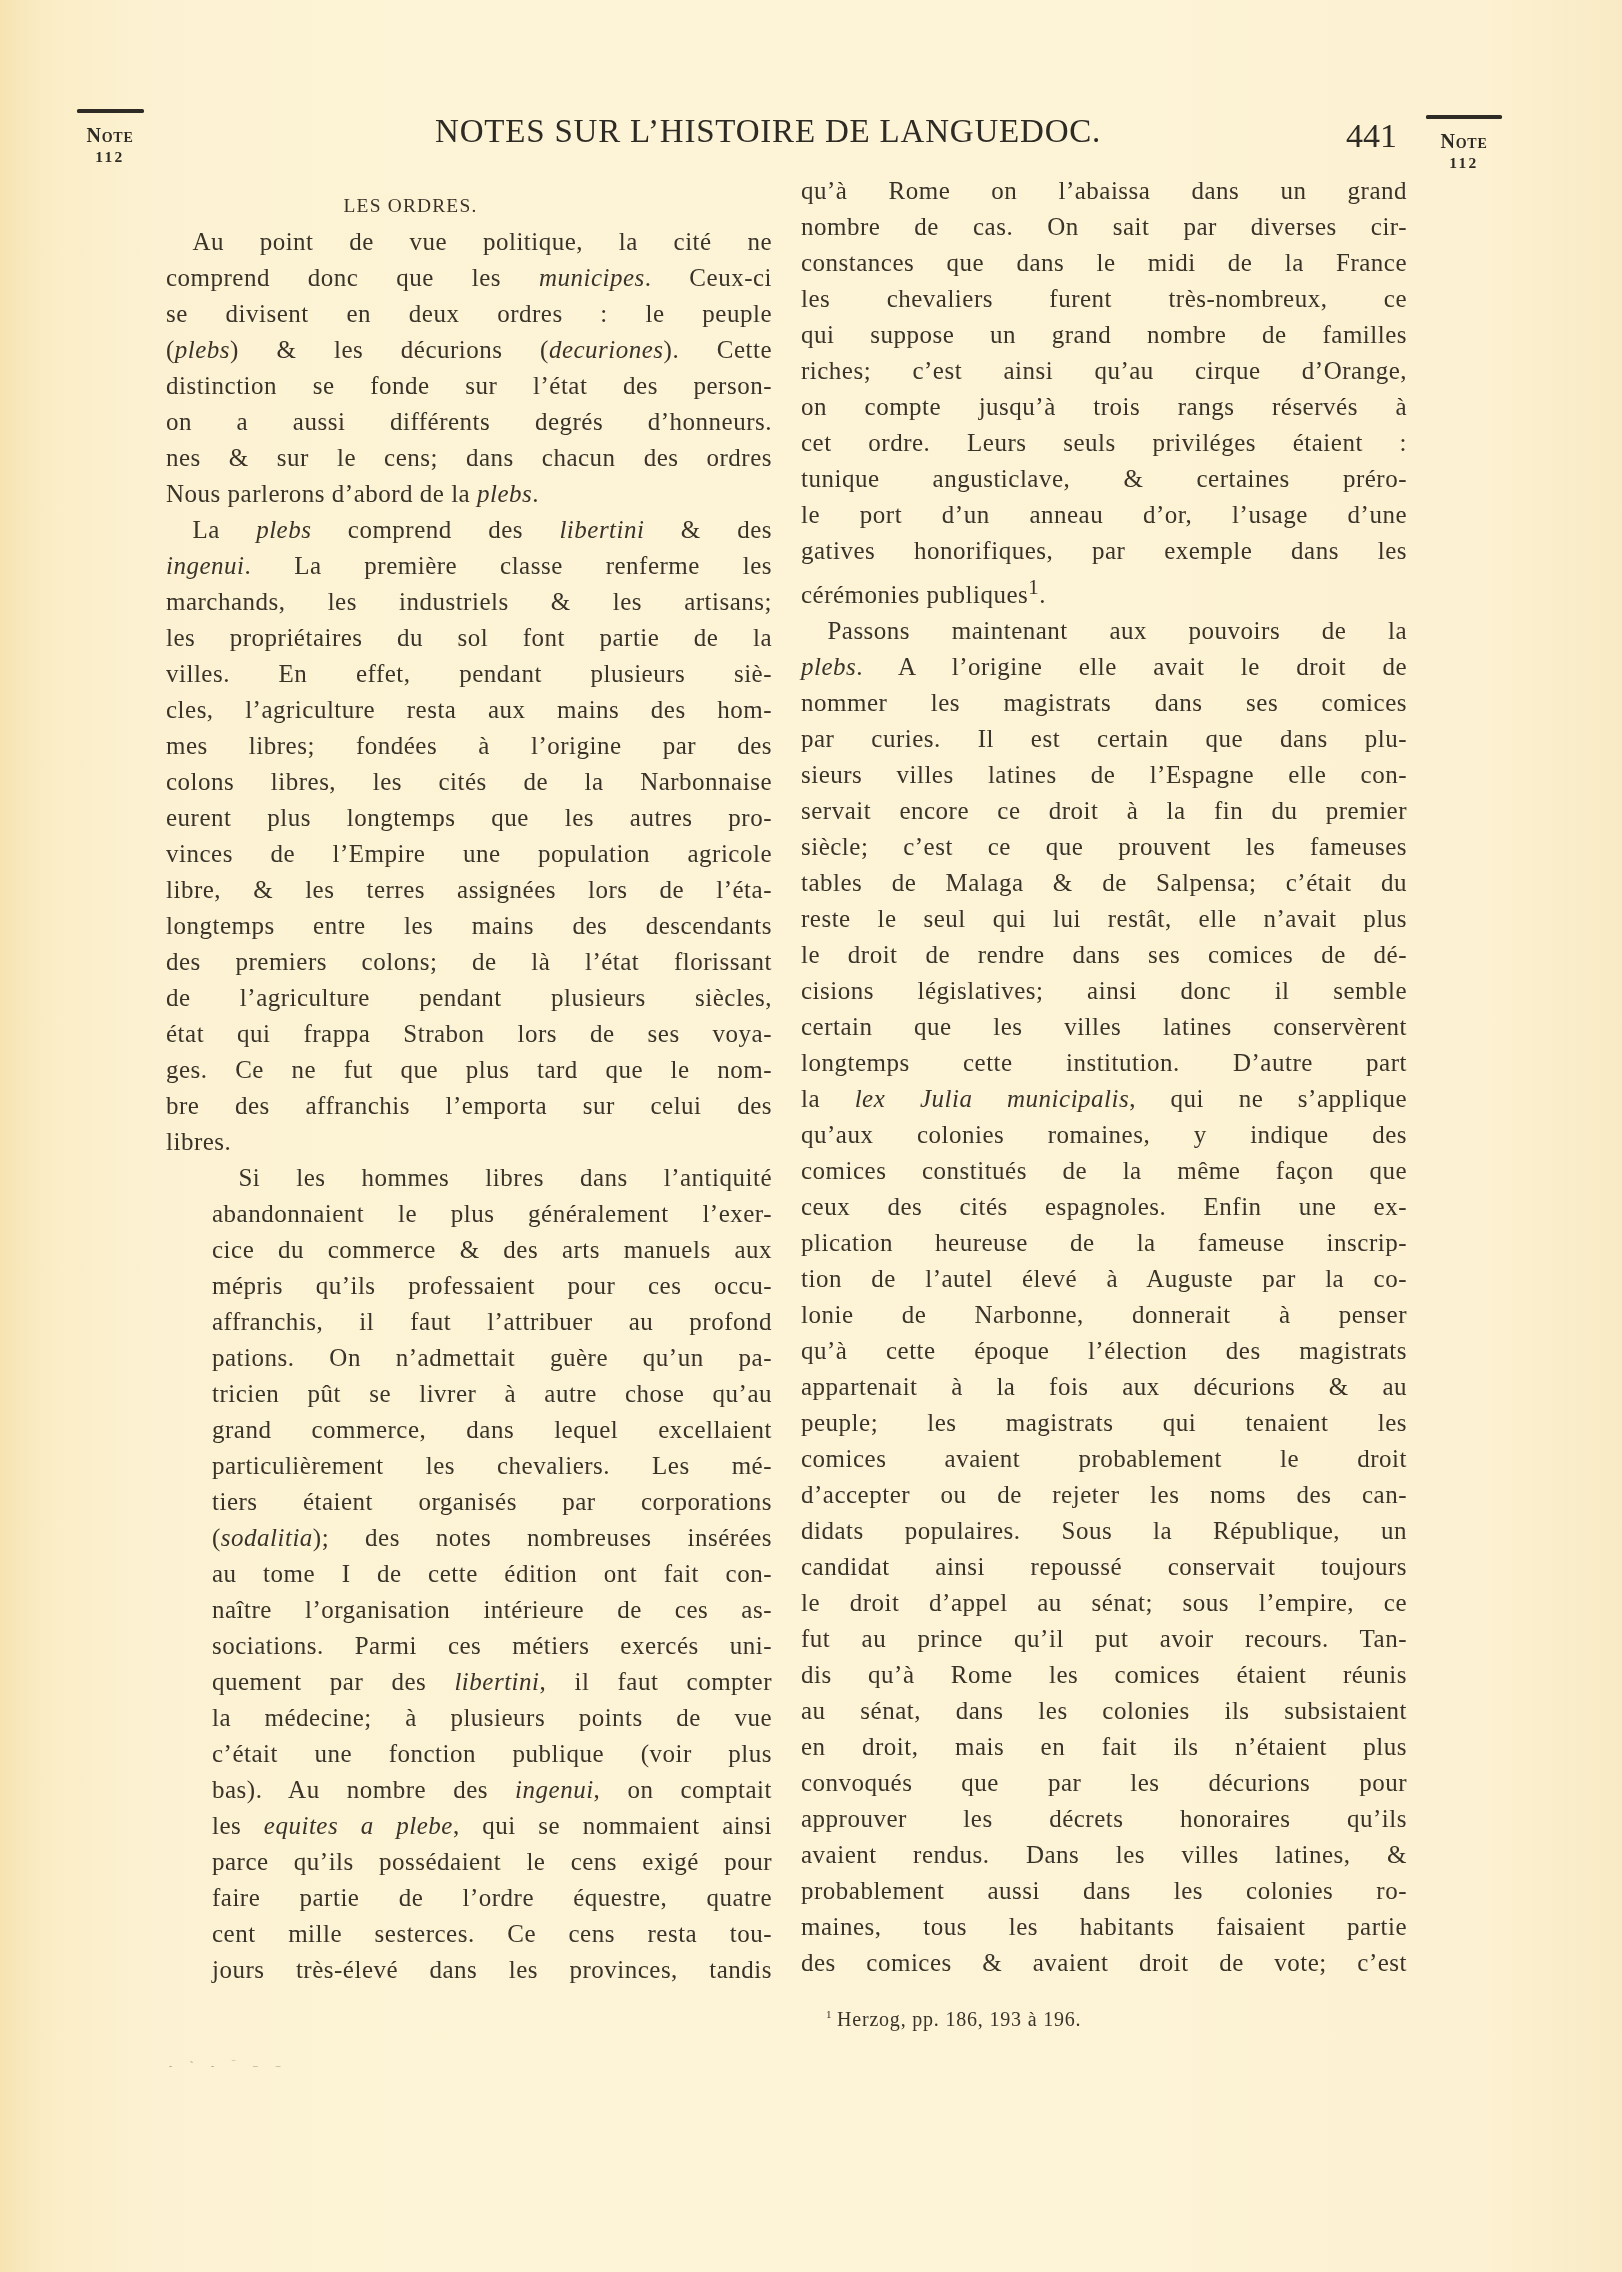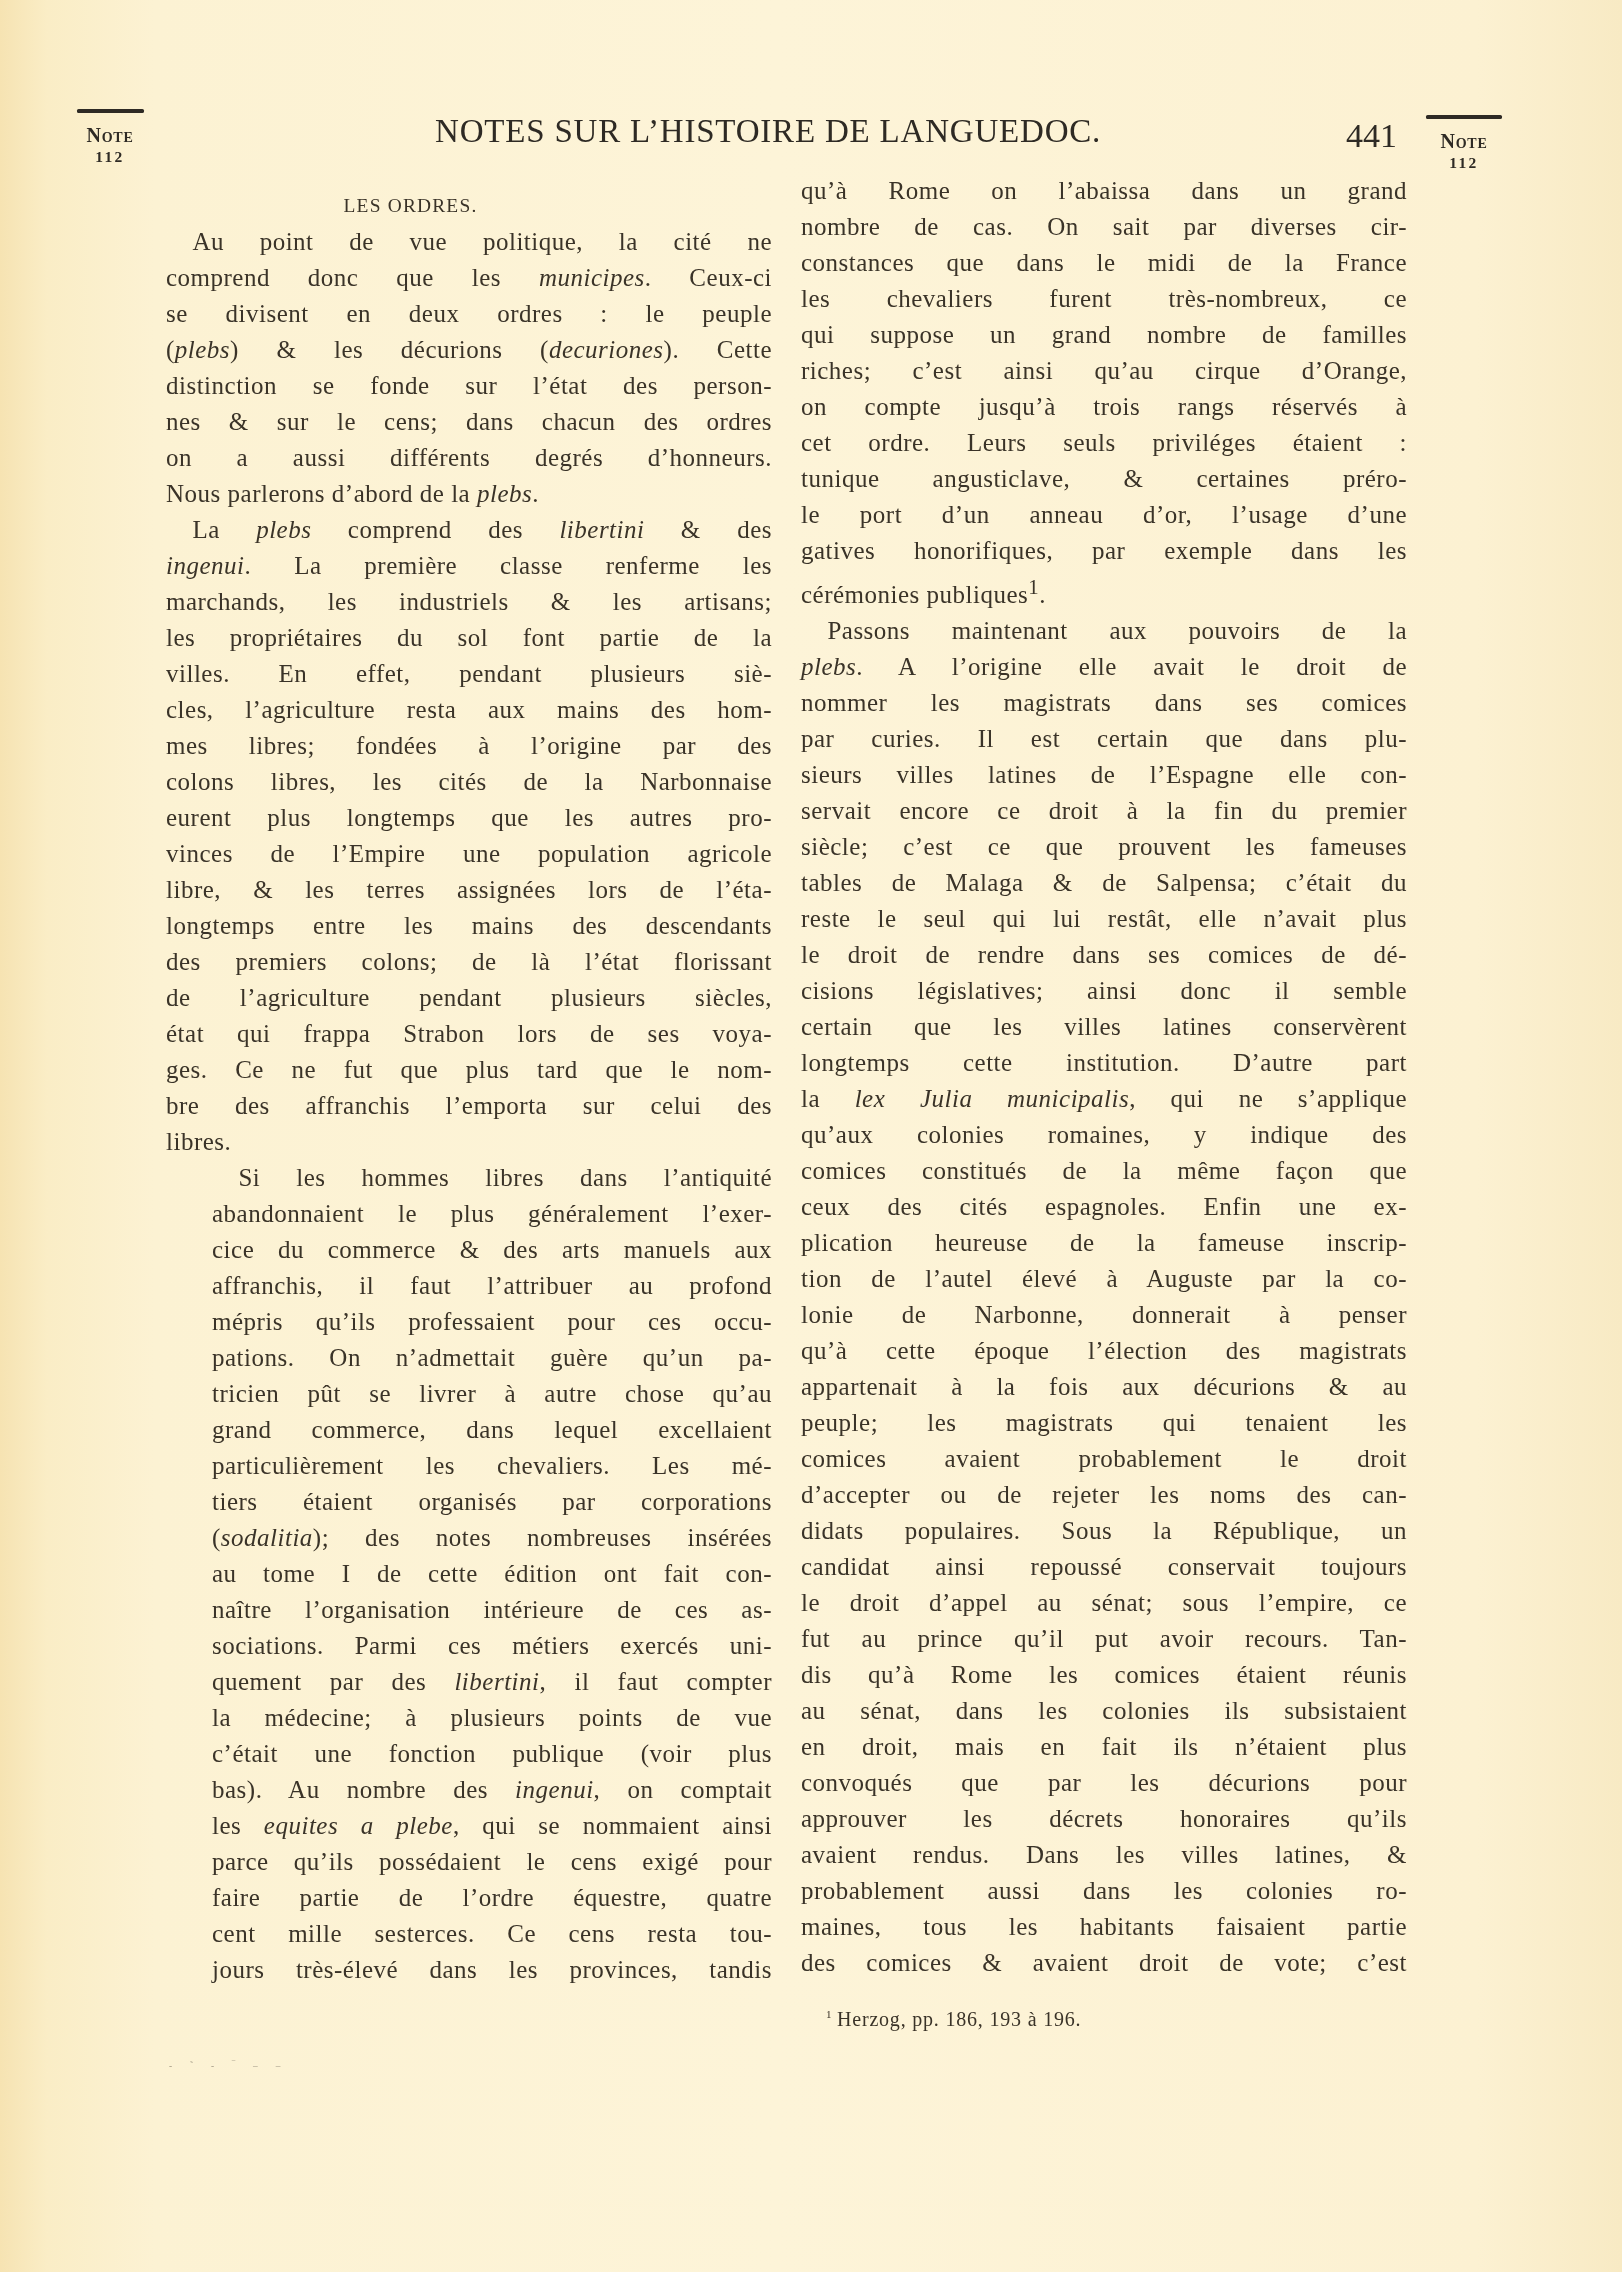--- a/index.html
+++ b/index.html
@@ -128,22 +128,22 @@
 
 <div id="col-left" class="column">
   <div class="section-title">LES ORDRES.</div>
   <div>
       <div class="para" style="text-indent: 0px;">
         <span class="line" style="padding-left: 26.4px;">Au point de vue politique, la cité ne</span>
         <span class="line">comprend donc que les <i>municipes</i>. Ceux-ci</span>
         <span class="line">se divisent en deux ordres : le peuple</span>
         <span class="line">(<i>plebs</i>) &amp; les décurions (<i>decuriones</i>). Cette</span>
         <span class="line">distinction se fonde sur l’état des person-</span>
+        <span class="line">on a aussi différents degrés d’honneurs.</span>
         <span class="line">nes &amp; sur le cens; dans chacun des ordres</span>
-        <span class="line">on a aussi différents degrés d’honneurs.</span>
         <span class="line last">Nous parlerons d’abord de la <i>plebs</i>.</span>
       </div>
       <div class="para" style="text-indent: 0px;">
         <span class="line" style="padding-left: 26.4px;">La <i>plebs</i> comprend des <i>libertini</i> &amp; des</span>
         <span class="line"><i>ingenui</i>. La première classe renferme les</span>
         <span class="line">marchands, les industriels &amp; les artisans;</span>
         <span class="line">les propriétaires du sol font partie de la</span>
         <span class="line">villes. En effet, pendant plusieurs siè-</span>
         <span class="line">cles, l’agriculture resta aux mains des hom-</span>
         <span class="line">mes libres; fondées à l’origine par des</span>
@@ -156,22 +156,22 @@
         <span class="line">de l’agriculture pendant plusieurs siècles,</span>
         <span class="line">état qui frappa Strabon lors de ses voya-</span>
         <span class="line">ges. Ce ne fut que plus tard que le nom-</span>
         <span class="line">bre des affranchis l’emporta sur celui des</span>
         <span class="line last">libres.</span>
       </div>
       <div class="para" style="text-indent: 0px; margin-left: 46px;">
         <span class="line" style="padding-left: 26.4px;">Si les hommes libres dans l’antiquité</span>
         <span class="line">abandonnaient le plus généralement l’exer-</span>
         <span class="line">cice du commerce &amp; des arts manuels aux</span>
+        <span class="line">mépris qu’ils professaient pour ces occu-</span>
         <span class="line">affranchis, il faut l’attribuer au profond</span>
-        <span class="line">mépris qu’ils professaient pour ces occu-</span>
         <span class="line">pations. On n’admettait guère qu’un pa-</span>
         <span class="line">tricien pût se livrer à autre chose qu’au</span>
         <span class="line">grand commerce, dans lequel excellaient</span>
         <span class="line">particulièrement les chevaliers. Les mé-</span>
         <span class="line">tiers étaient organisés par corporations</span>
         <span class="line">(<i>sodalitia</i>); des notes nombreuses insérées</span>
         <span class="line">au tome I de cette édition ont fait con-</span>
         <span class="line">naître l’organisation intérieure de ces as-</span>
         <span class="line">sociations. Parmi ces métiers exercés uni-</span>
         <span class="line">quement par des <i>libertini</i>, il faut compter</span>

